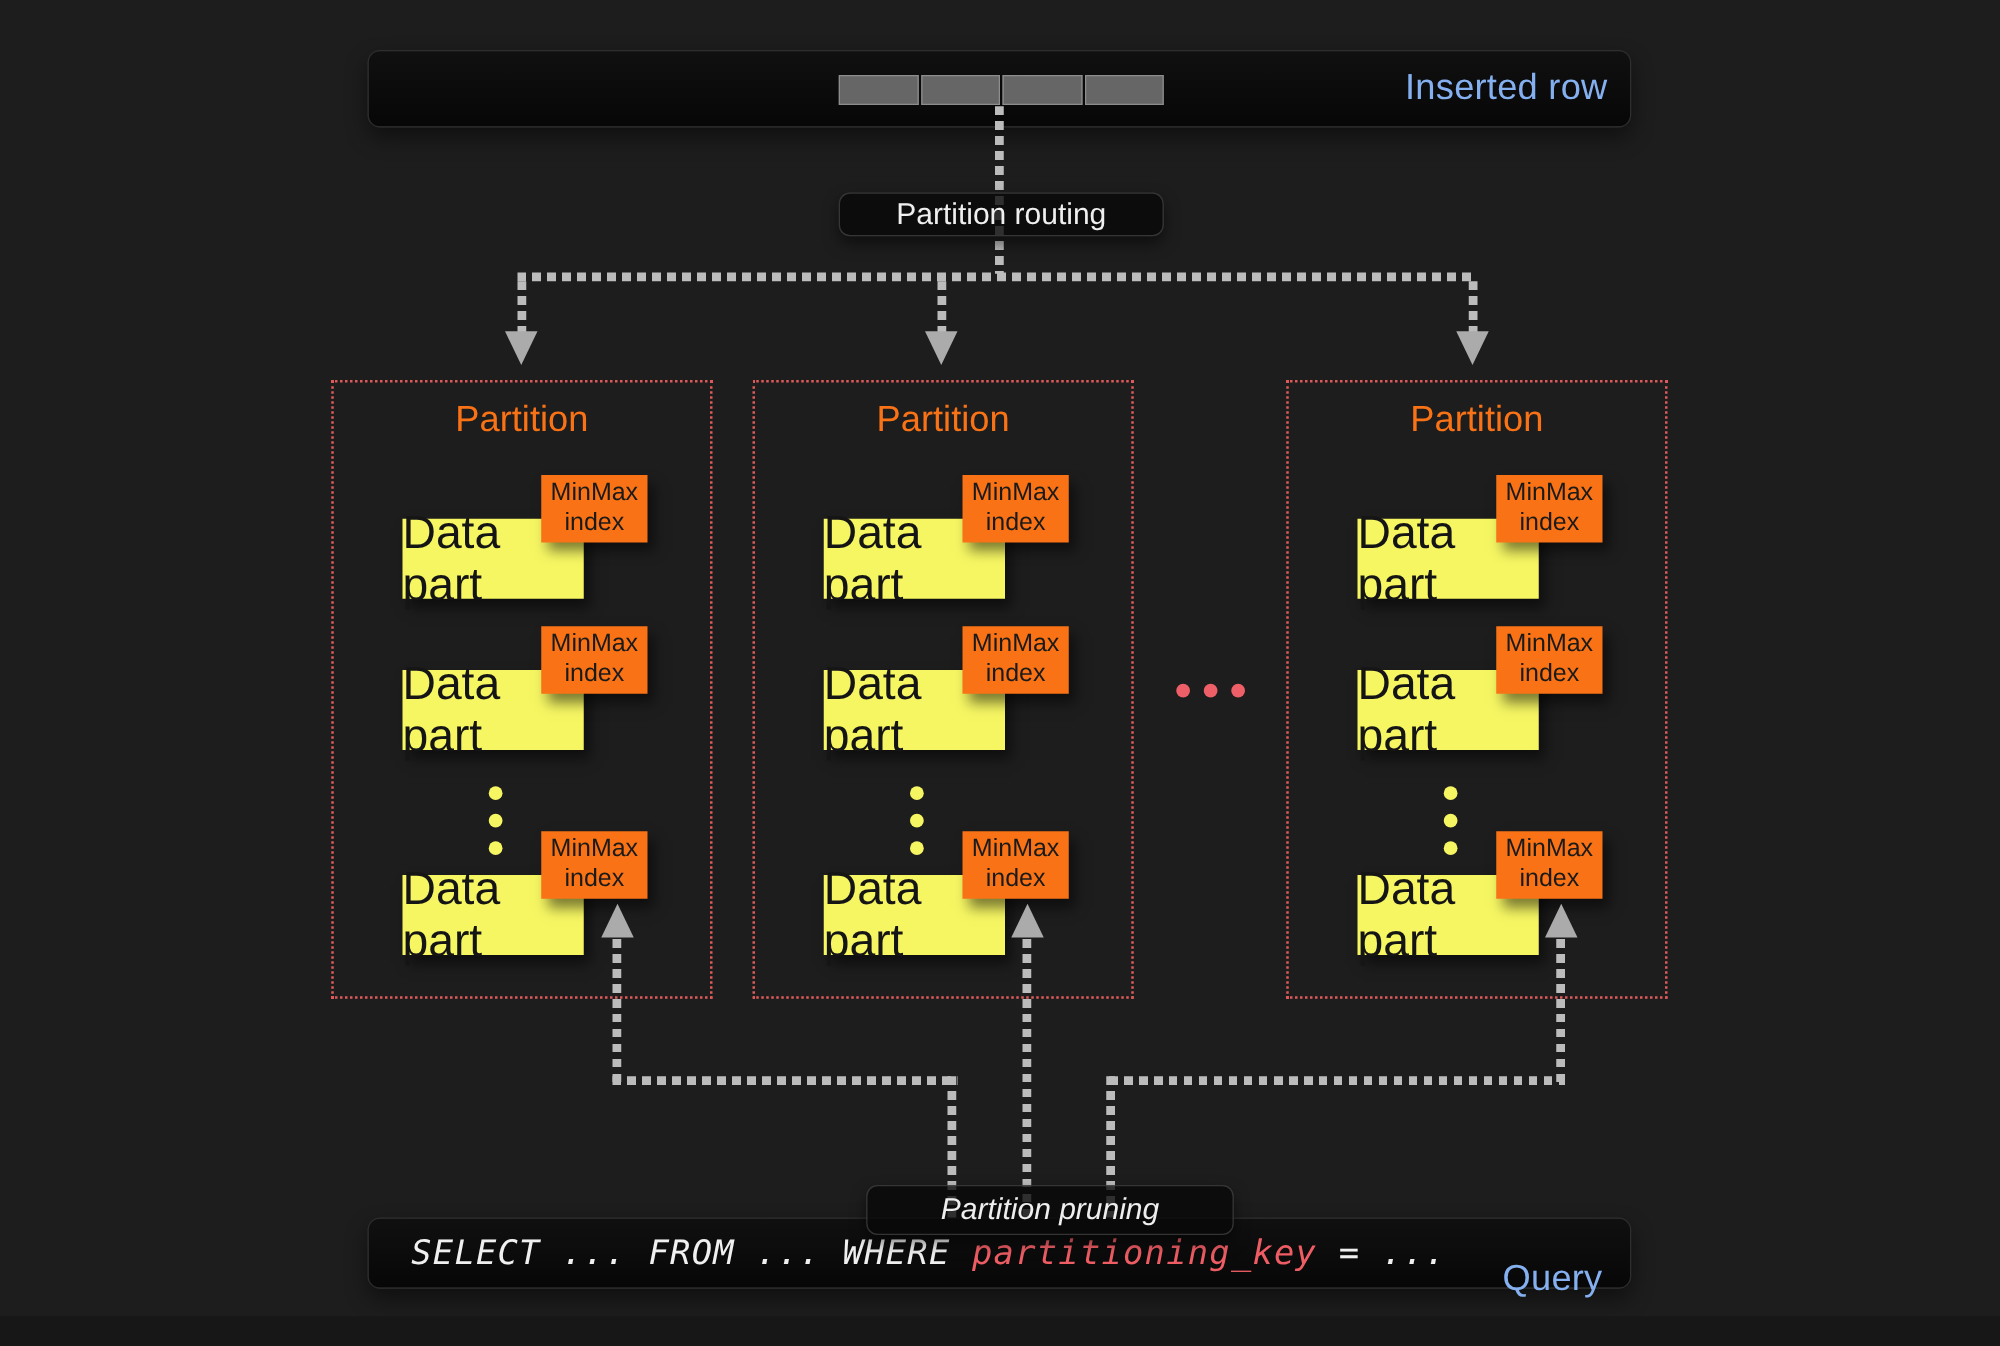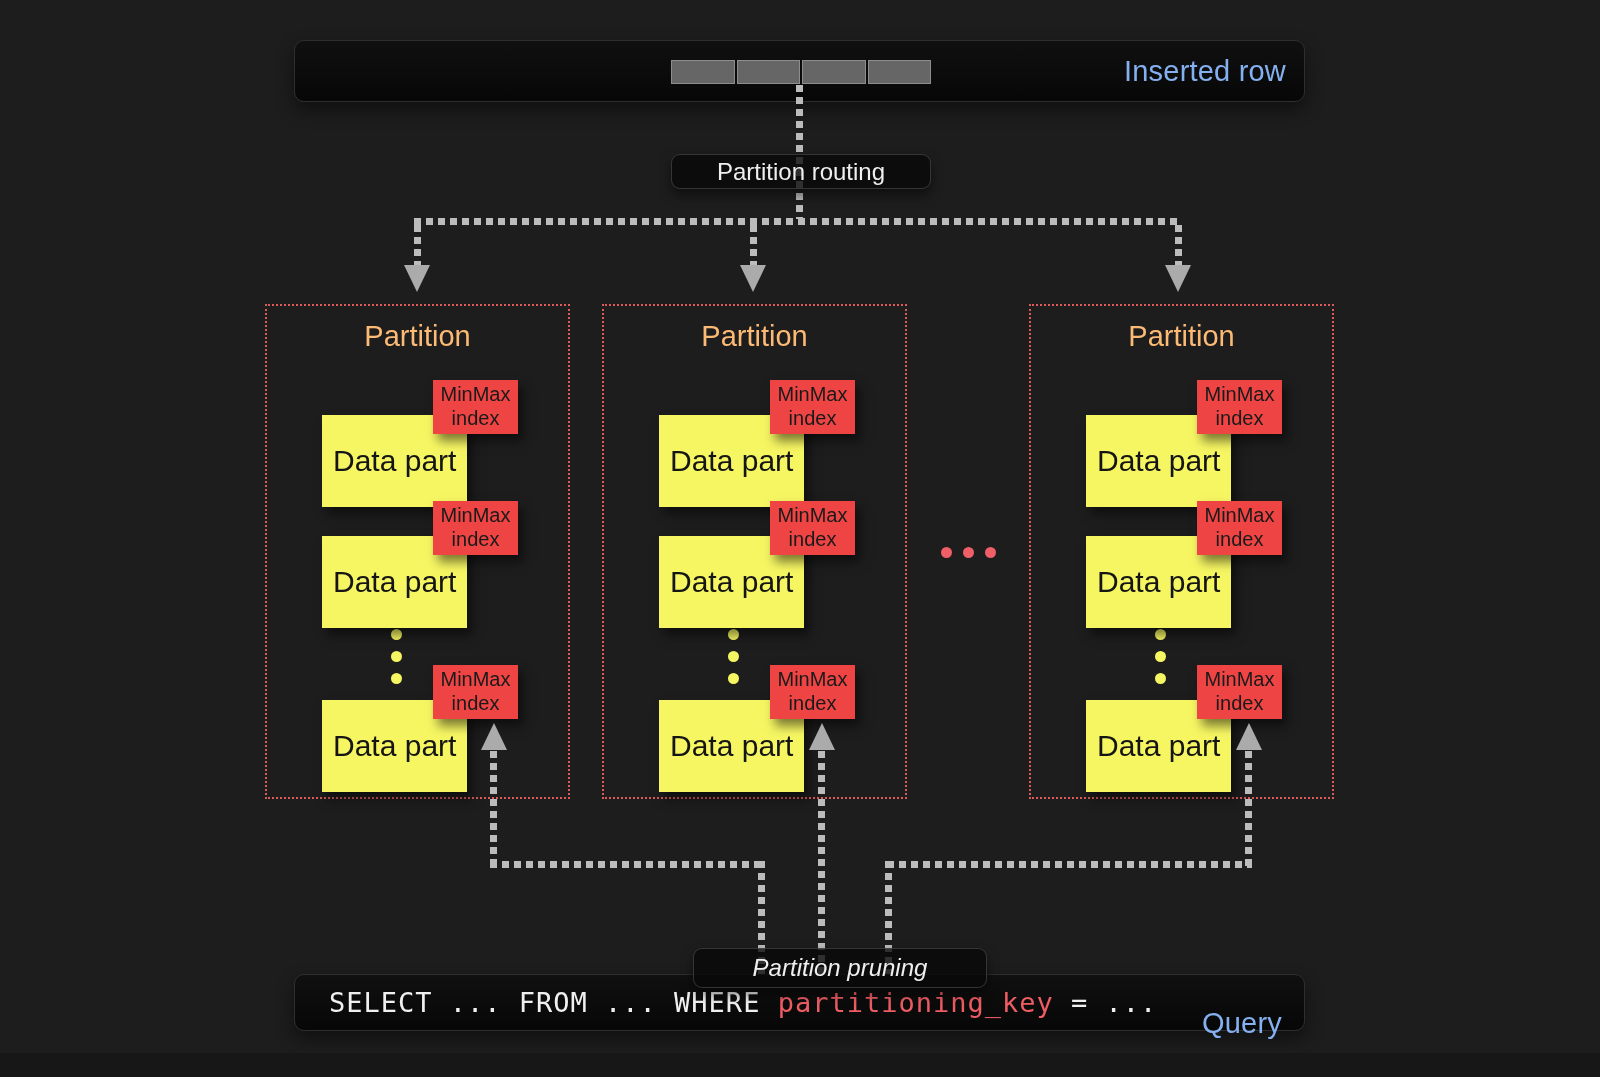--- a/index.html
+++ b/index.html
@@ -29,21 +29,21 @@
     position:absolute; left:376px; top:19px; width:260px; height:24px;
     display:flex; gap:2px; background:#0a0a0a;
   }
   .row-cell {
     flex:1; background:#666666; border:1px solid #8d8d8d; box-sizing:border-box;
   }
 
   .sql {
     font-family:"DejaVu Sans Mono", monospace;
     font-size:27px; letter-spacing:1px; color:#f0f0f0;
-    margin-left:34px; white-space:pre;
+    margin-left:34px; white-space:pre;font-style:italic;
   }
   .sql .kw { color:#ee5d64; }
   .query-bar .blue-label { margin-left:auto; margin-right:22px;margin-top:41px; }
 
   
   .flow-label {
     position:absolute; z-index:5;
     background:rgba(8,8,8,0.78);
     border:1px solid rgba(90,90,90,0.55); border-radius:9px;
     box-shadow:0 6px 12px rgba(0,0,0,0.5);
@@ -77,32 +77,32 @@
   .partition {
     position:absolute; top:304px; width:305px; height:495px;
     border:2px dotted #de5a5a; box-sizing:border-box;
   }
   .partition.left  { left:265px; }
   .partition.mid   { left:602px; }
   .partition.right { left:1029px; }
 
   .p-title {
     position:absolute; top:14px; left:0; width:100%;
-    text-align:center; color:#fdba74; font-size:29px;
+    text-align:center; color:#f97316; font-size:29px;
   }
 
   .datapart {
-    position:absolute; left:55px; width:145px; height:92px; z-index:2;
-    background:#f6f663; color:#151515; font-size:30px;
-    display:flex; align-items:center; padding-left:11px; box-sizing:border-box;
+    position:absolute; left:55px; width:145px; height:64px; z-index:2;
+    background:#f6f663; color:#151515; font-size:37px;
+    display:flex; align-items:center; box-sizing:border-box;
     box-shadow:5px 7px 10px rgba(0,0,0,0.5);
   }
   .minmax {
     position:absolute; left:166px; width:85px; height:54px; z-index:3;
-    background:#ef4444; color:#1a1a1a; font-size:20px; line-height:1.18;
+    background:#f97316; color:#1a1a1a; font-size:20px; line-height:1.18;
     display:flex; align-items:center; justify-content:center; text-align:center;
     box-shadow:5px 7px 10px rgba(0,0,0,0.5);
   }
   .minmax.g1 { top:74px; }  .datapart.g1 { top:109px; }
   .minmax.g2 { top:195px; } .datapart.g2 { top:230px; }
   .minmax.g3 { top:359px; } .datapart.g3 { top:394px; }
 
   .vdots { position:absolute; left:124px; top:323px; width:12px; }
   .vdots .dot {
     width:11px; height:11px; border-radius:50%; background:#f6f663;

